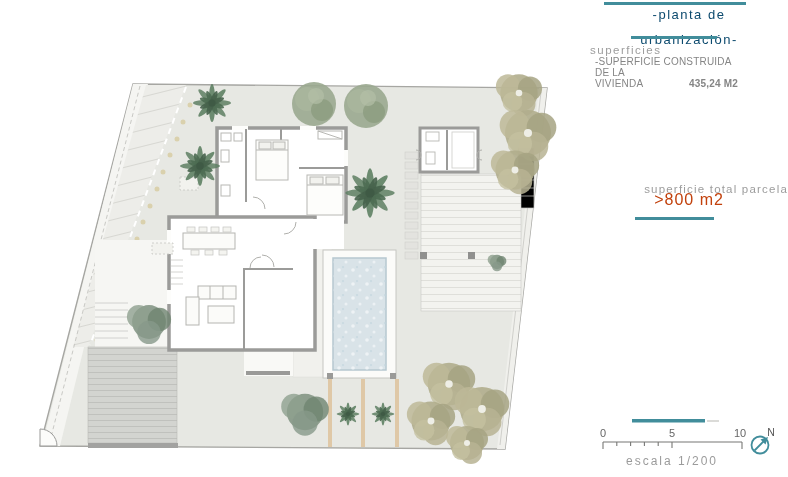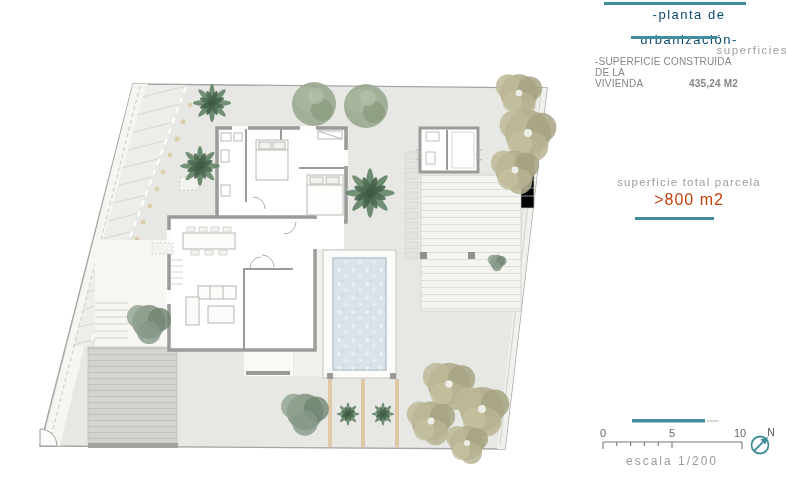--- a/index.html
+++ b/index.html
@@ -9,28 +9,28 @@
   
   .legend{position:absolute;left:590px;top:0;width:198px;height:396px;}
   .rule{position:absolute;background:#418d9b;}
   .rule-top{left:14px;top:2px;width:142px;height:3px;}
   .rule-title{left:41px;top:36px;width:86px;height:2.5px;}
   .rule-total{left:45px;top:217px;width:79px;height:2.5px;}
   .t1,.t2{position:absolute;width:100%;text-align:center;color:#0c4a6e;
           font-size:13px;letter-spacing:1.5px;}
   .t1{top:7px;}
   .t2{top:32px;}
-  .sub{position:absolute;top:44px;width:100%;text-align:right;color:#9d9d9d;
+  .sub{position:absolute;top:44px;width:100%;text-align:left;color:#9d9d9d;
        font-size:11.5px;letter-spacing:1.5px;}
   .surfaces{position:absolute;left:5px;top:56px;width:143px;color:#858585;
             font-size:10px;line-height:11px;letter-spacing:.2px;}
   .surface-item{margin-bottom:11px;}
   .srow{display:flex;justify-content:space-between;align-items:baseline;}
   .sval{white-space:pre;font-weight:bold;}
-  .total-label{position:absolute;top:176px;width:100%;text-align:center;color:#9d9d9d;
+  .total-label{position:absolute;top:183px;width:100%;text-align:right;color:#9d9d9d;
                font-size:11.5px;letter-spacing:1.2px;}
   .total-value{position:absolute;top:191px;width:100%;text-align:center;color:#c2410c;
                font-size:16px;letter-spacing:1px;}
   
   .scalebar{position:absolute;left:590px;top:398px;width:198px;height:79px;}
 </style>
 </head>
 <body>
 <div id="stage">
 

